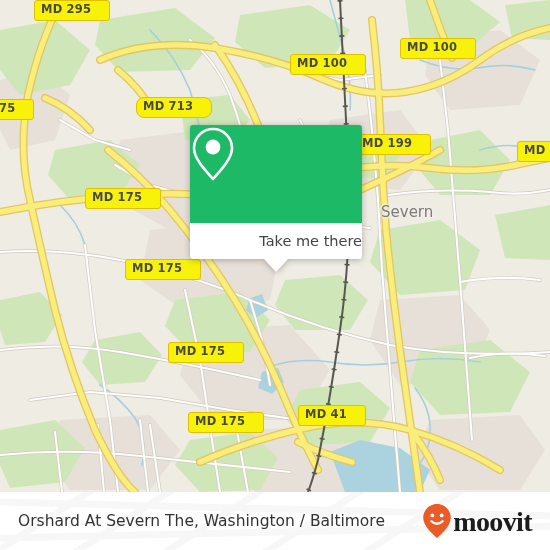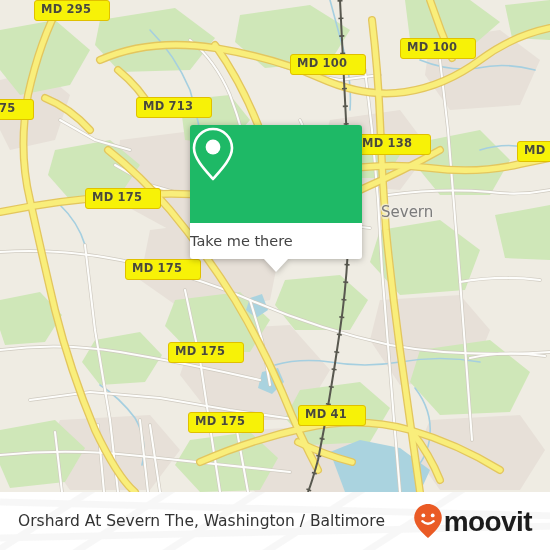--- a/index.html
+++ b/index.html
@@ -69,21 +69,21 @@
   #callout-top {
     height: 98px;
     background: #1eb966;
     border-radius: 3px 3px 0 0;
     display: flex; align-items: center; justify-content: center;
   }
   #callout-bottom {
     height: 36px;
     background: #ffffff;
     border-radius: 0 0 3px 3px;
-    display: flex; align-items: center; justify-content: flex-start;
+    display: flex; align-items: center; justify-content: flex-end;
     position: relative;
   }
   #callout-label {
     color: #444444;
     font-family: "DejaVu Sans", sans-serif;
     font-size: 14.5px;
     line-height: 1;
     white-space: nowrap;
   }
   #callout-pointer {
@@ -122,21 +122,21 @@
     white-space: nowrap;
     flex: 1 1 auto;
   }
   #brand {
     display: flex; align-items: center;
     flex: 0 0 auto;
     margin-right: 4px;
   }
   #brand-name {
     color: #1c1c1c;
-    font-family: Liberation Sans, sans-serif;
+    font-family: Liberation Serif, serif;
     font-size: 28px;
     font-weight: bold;
     letter-spacing: -.6px;
     line-height: 1;
     margin-left: 1px;
     margin-top: 1px;
   }
 </style>
 </head>
 <body>
@@ -296,22 +296,22 @@
       <g>
         <path d="M340 0 Q344 80 348 160 Q352 250 340 330 Q330 400 318 460 Q312 482 308 492" fill="none" stroke="#58584f" stroke-width="2"></path>
         <path d="M340 0 Q344 80 348 160 Q352 250 340 330 Q330 400 318 460 Q312 482 308 492" fill="none" stroke="#58584f" stroke-width="5" stroke-dasharray="1.6 16"></path>
       </g>
 
     </svg>
 
     <div class="shield" style="left:34px;  top:0px;">MD 295</div>
     <div class="shield" style="left:290px; top:54px;">MD 100</div>
     <div class="shield" style="left:400px; top:38px;">MD 100</div>
-    <div class="shield" style="left:136px; top:97px;">MD 713</div>
-    <div class="shield" style="left:355px; top:134px;">MD 138</div>
+    <div class="shield" style="left:136px; top:97px;border-radius:8px;">MD 713</div>
+    <div class="shield" style="left:355px; top:134px;">MD 199</div>
     <div class="shield" style="left:517px; top:141px;">MD 17</div>
     <div class="shield" style="left:-8px;  top:99px;">75</div>
     <div class="shield" style="left:85px;  top:188px;">MD 175</div>
     <div class="shield" style="left:125px; top:259px;">MD 175</div>
     <div class="shield" style="left:168px; top:342px;">MD 175</div>
     <div class="shield" style="left:188px; top:412px;">MD 175</div>
     <div class="shield" style="left:298px; top:405px;">MD 41</div>
 
     <div class="place-label" style="left:381px; top:203px;">Severn</div>
 

